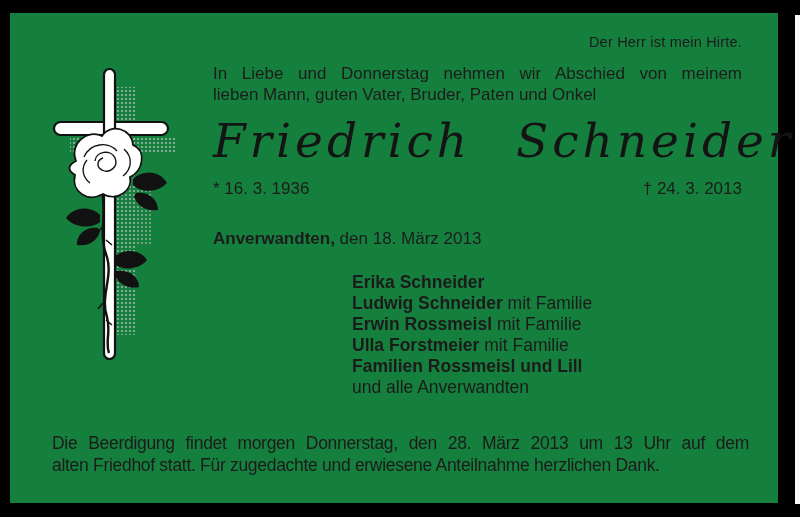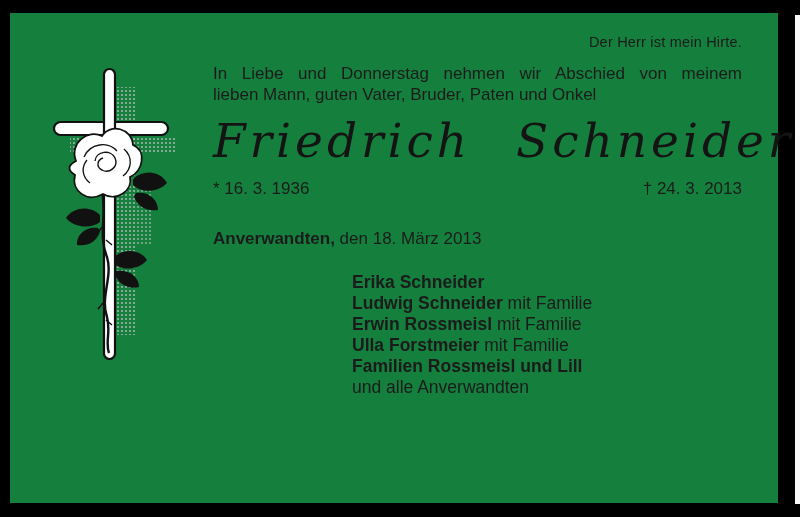--- a/index.html
+++ b/index.html
@@ -122,14 +122,18 @@
     <div>
       <div class="mourner-row"><b>Erika Schneider</b><span></span></div>
       <div class="mourner-row"><b>Ludwig Schneider</b><span> mit Familie</span></div>
       <div class="mourner-row"><b>Erwin Rossmeisl</b><span> mit Familie</span></div>
       <div class="mourner-row"><b>Ulla Forstmeier</b><span> mit Familie</span></div>
       <div class="mourner-row"><b>Familien Rossmeisl und Lill</b><span></span></div>
       <div class="mourner-row"><b></b><span>und alle Anverwandten</span></div>
     </div>
   </div>
 
+  <div class="funeral-block">
+    <div class="j-line">Die Beerdigung findet morgen Donnerstag, den 28. März 2013 um 13 Uhr auf dem</div>
+    <div>alten Friedhof statt. Für zugedachte und erwiesene Anteilnahme herzlichen Dank.</div>
+  </div>
 
 </div>
 
 </body></html>

